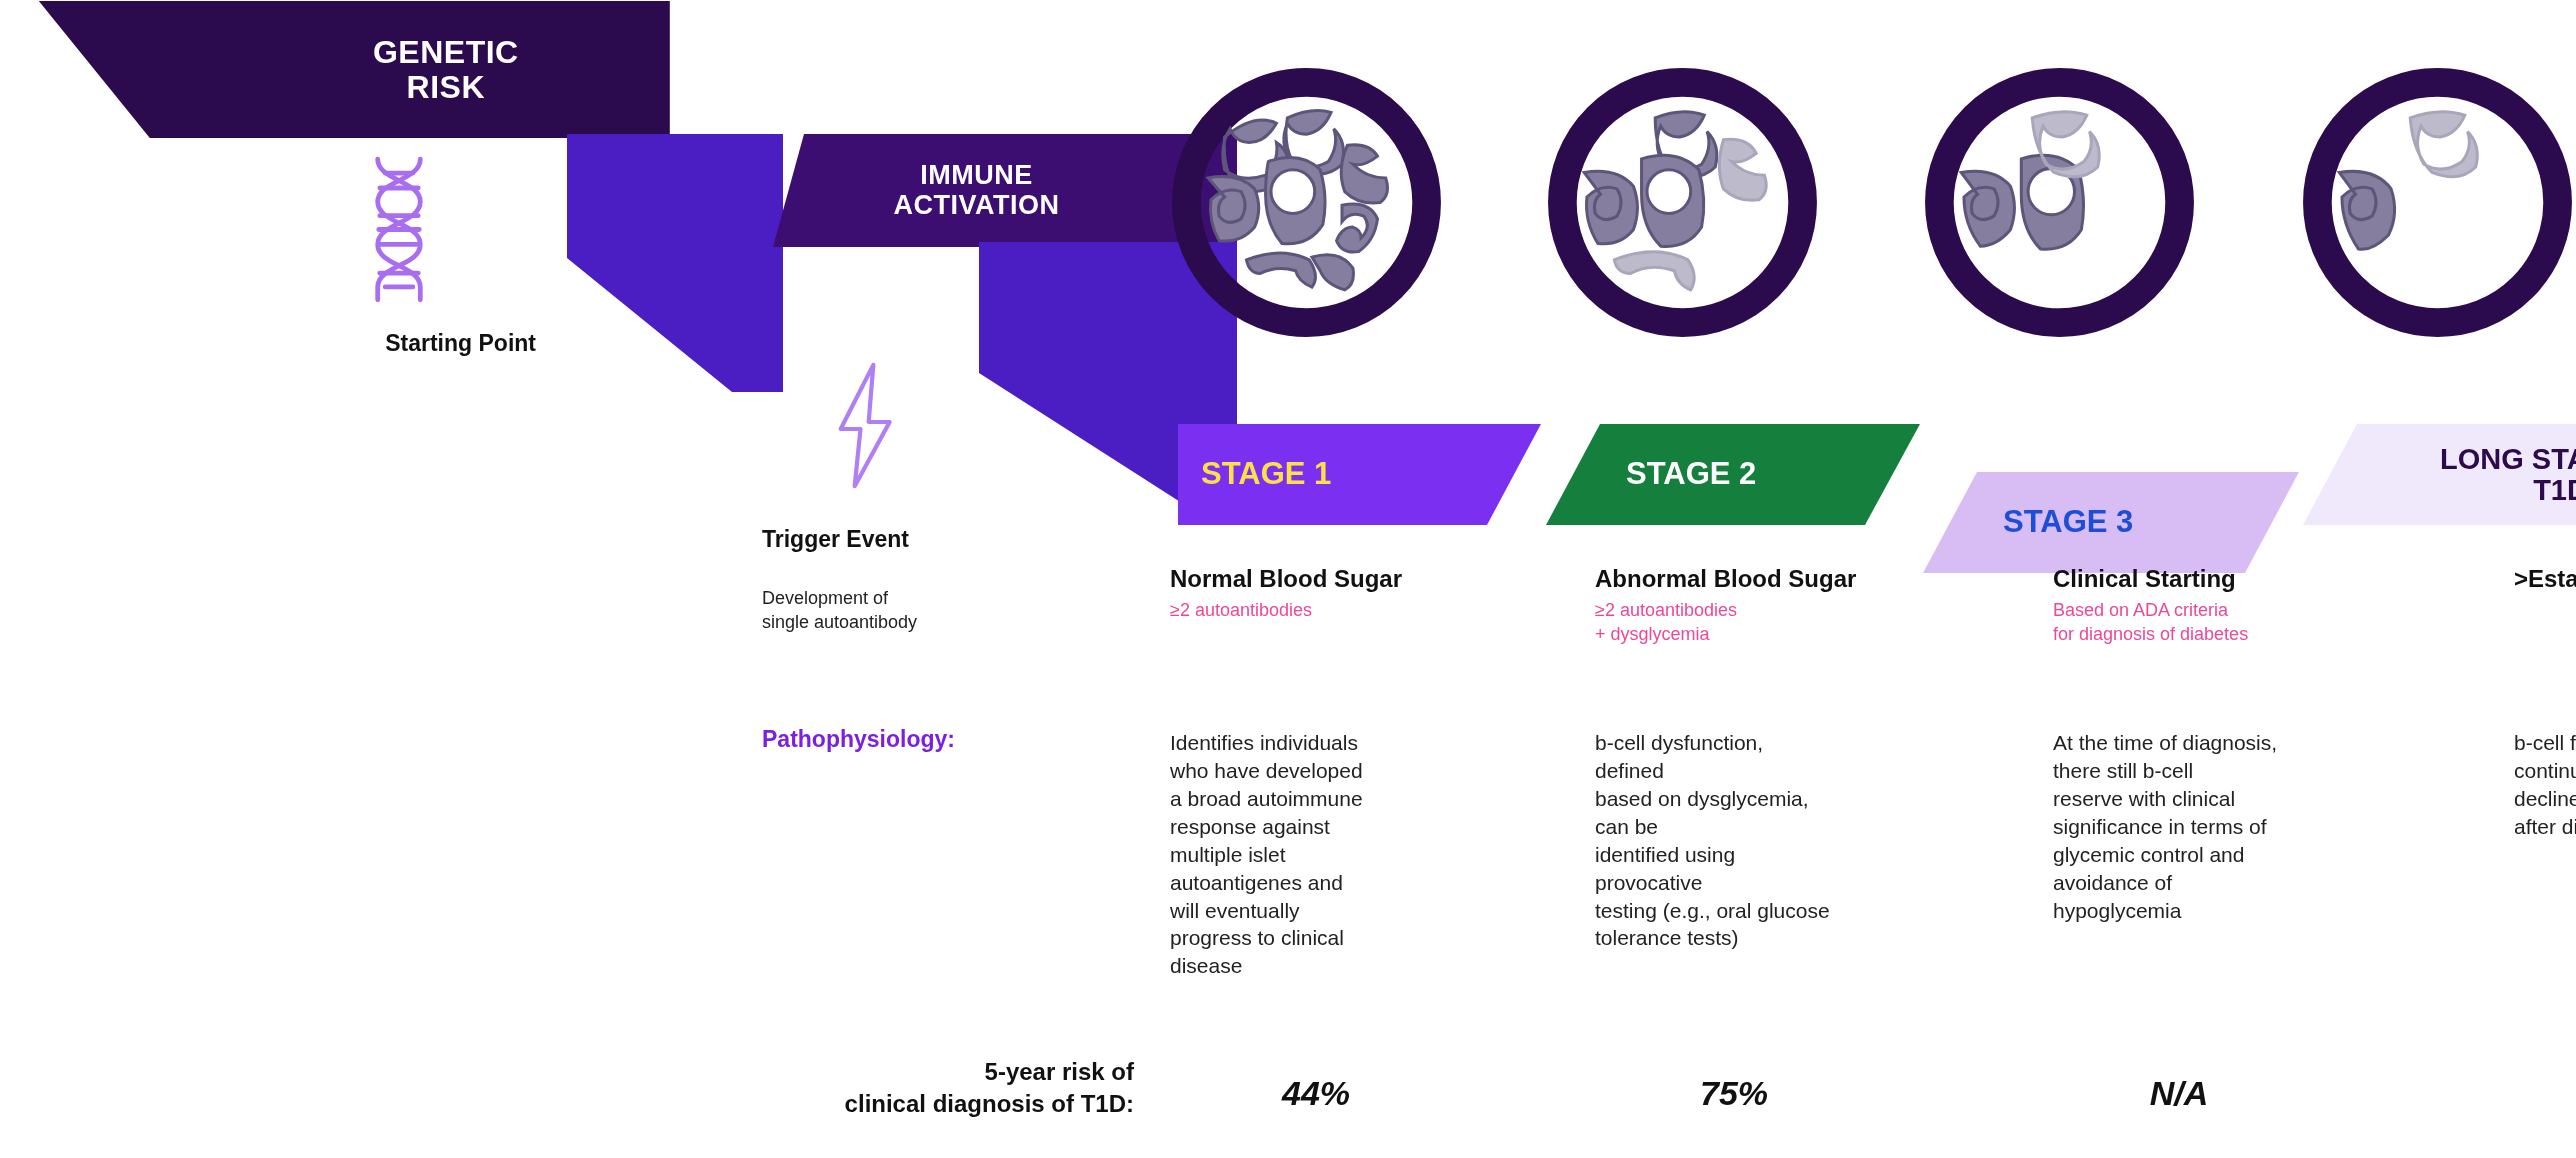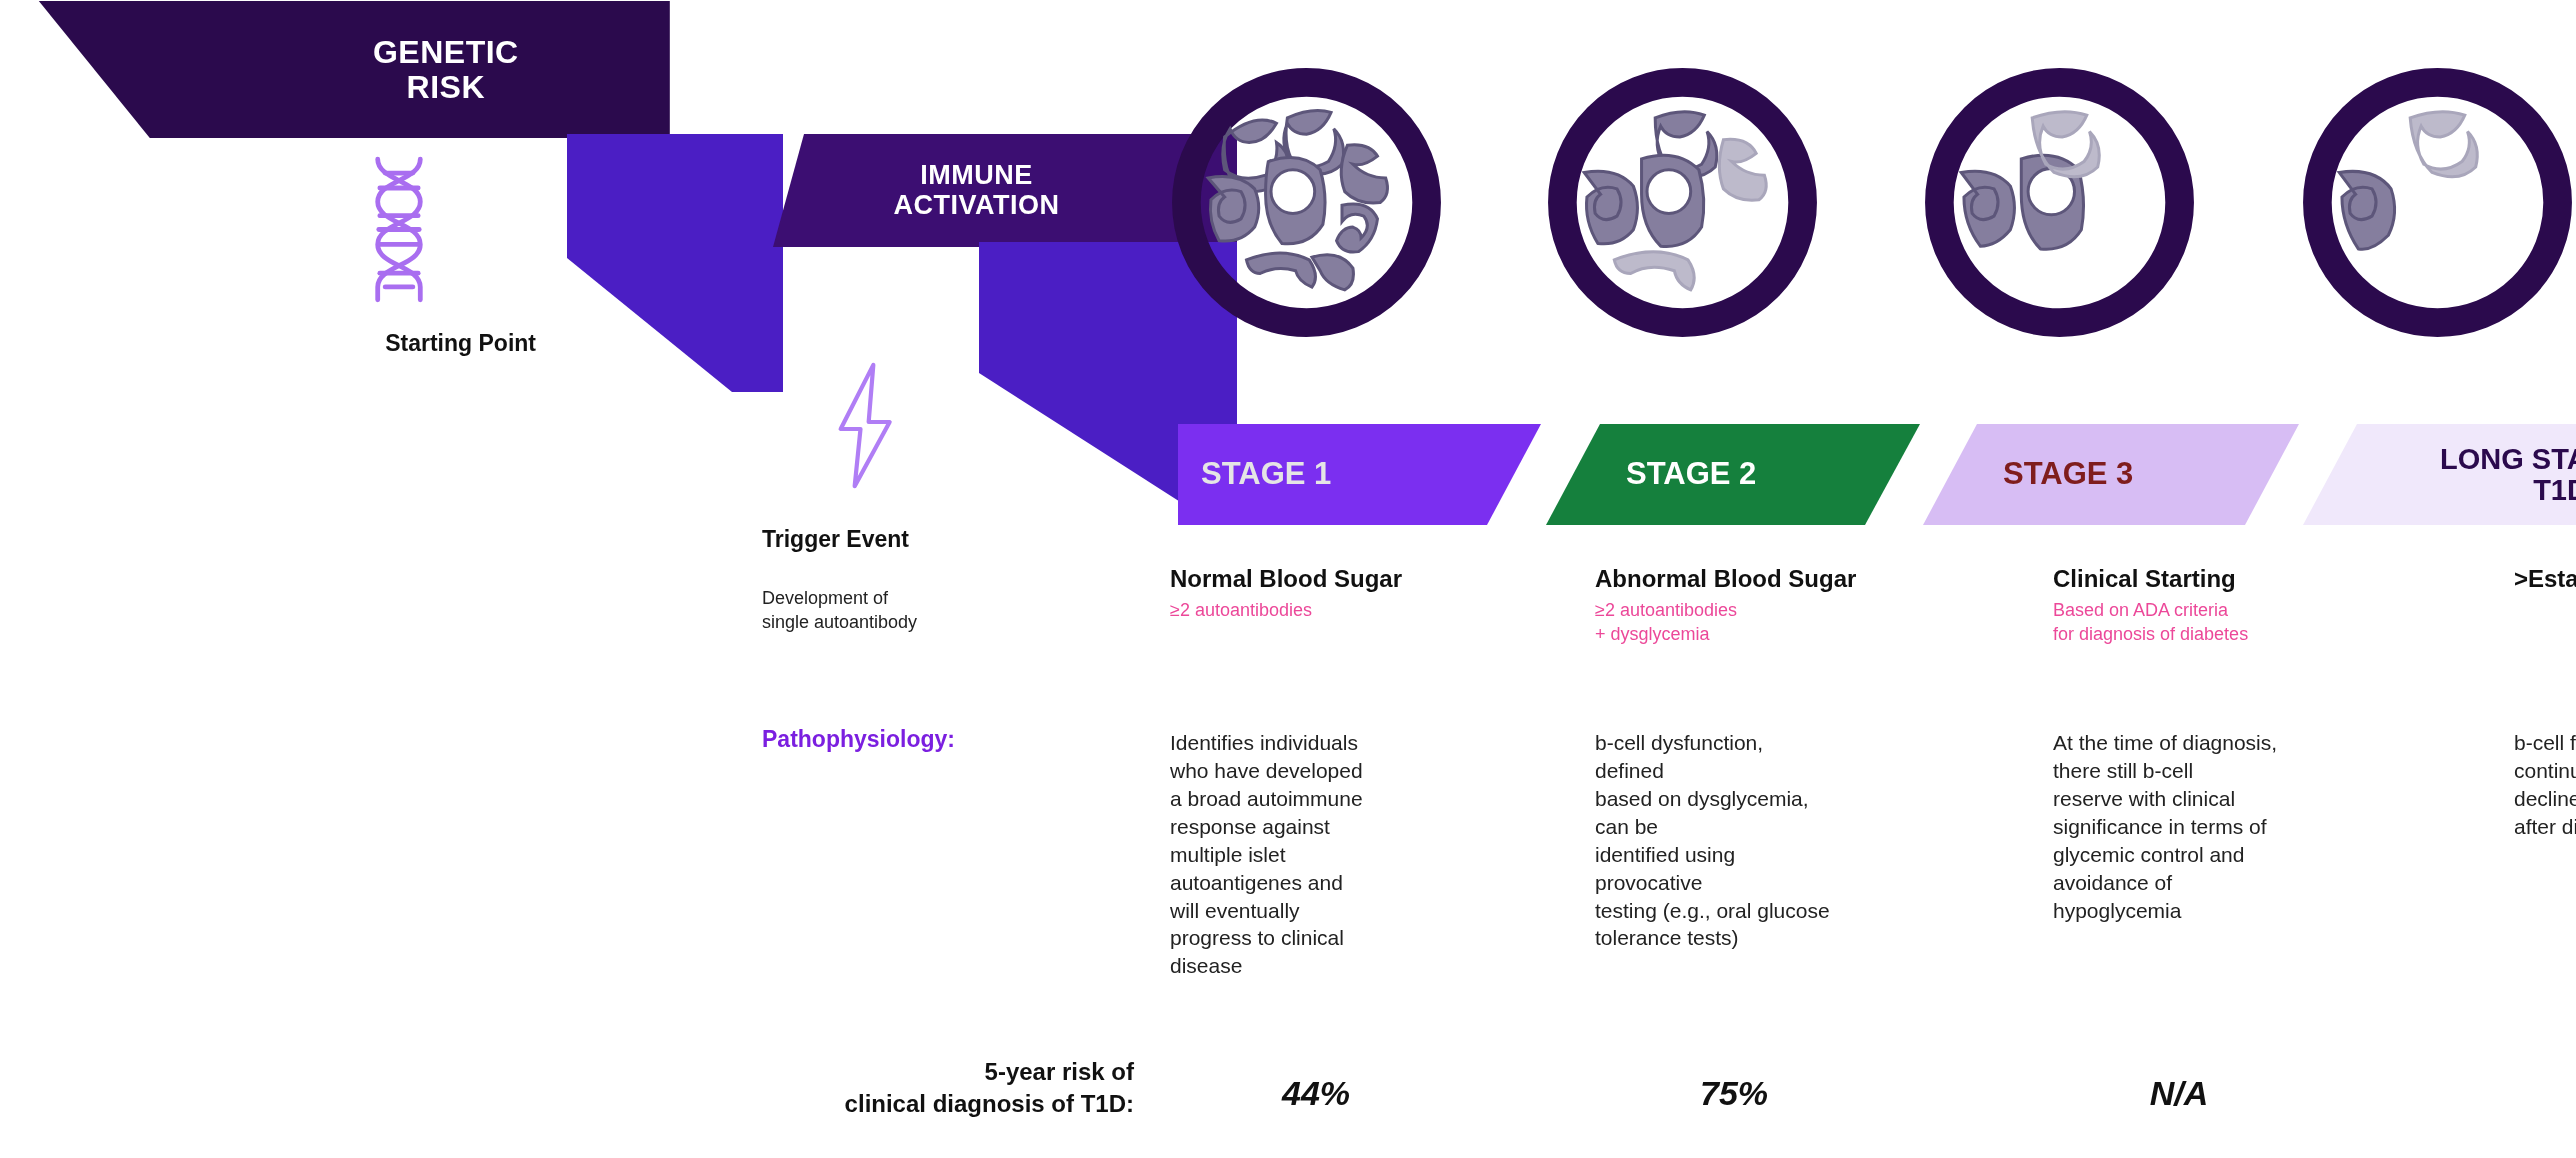--- a/index.html
+++ b/index.html
@@ -52,35 +52,35 @@
     position:absolute;
     top:424px;height:101px;
     display:flex;align-items:center;
     box-sizing:border-box;
     font-weight:bold;
     line-height:1.05;
   }
   .stage-band .stage-label{white-space:pre-line;}
   #stage1-band{
     left:1178px;width:363px;
-    background:#7b2ff0;color:#e5e5e5;
+    background:#7b2ff0;color:#fde047;
     clip-path:polygon(0 0, 363px 0, 309px 101px, 0 101px);
     padding-left:23px;font-size:31px;
   }
   #stage2-band{
     left:1546px;width:374px;
     background:#15803d;color:#ffffff;
     clip-path:polygon(54px 0, 374px 0, 319px 101px, 0 101px);
     padding-left:80px;font-size:31px;
   }
   #stage3-band{
     left:1923px;width:376px;
-    background:#d7bdf4;color:#7f1d1d;
+    background:#d7bdf4;color:#1d4ed8;
     clip-path:polygon(54px 0, 376px 0, 322px 101px, 0 101px);
-    padding-left:80px;font-size:31px;
+    padding-left:80px;font-size:31px;margin-top:48px;
   }
   #longstanding-band{
     left:2303px;width:783px;
     background:#f0e8fb;color:#2b0a4d;
     clip-path:polygon(54px 0, 701px 0, 752px 101px, 0 101px);
     padding-left:137px;font-size:29px;
     align-items:center;text-align:center;
   }
 
   

